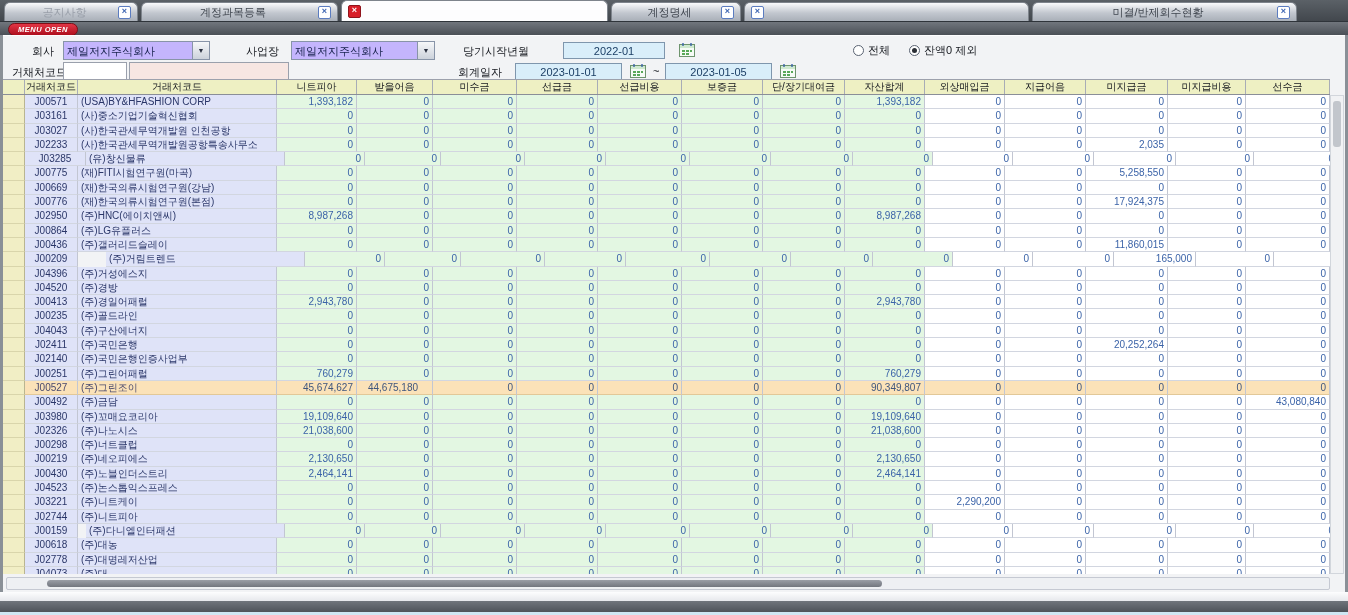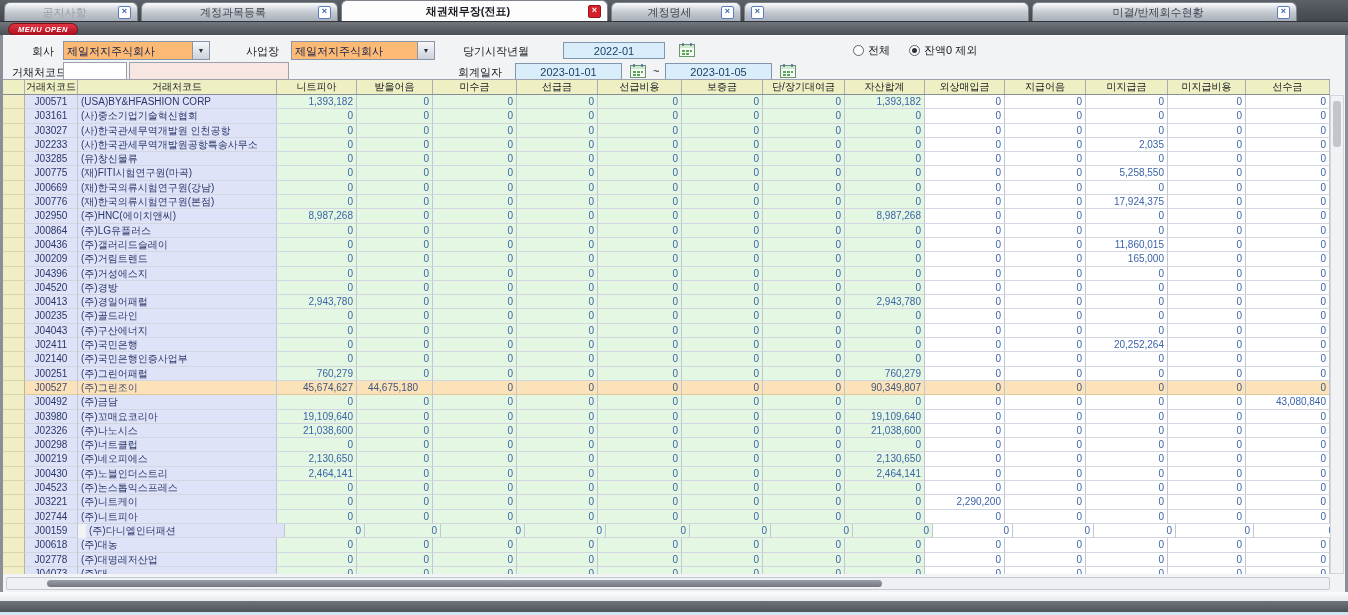--- a/index.html
+++ b/index.html
@@ -27,21 +27,21 @@
   .menubar{position:absolute;top:22px;left:0;right:0;height:13px;
     background:linear-gradient(#71767d,#4b5057);}
   .menu-open{position:absolute;left:8px;top:1px;height:11px;padding:0 9px;
     background:linear-gradient(#e23545,#ae0f1e);border:1px solid #7d0d16;border-radius:7px;
     color:#fff;font-size:7.5px;font-weight:bold;font-style:italic;letter-spacing:.5px;
     display:flex;align-items:center;cursor:pointer;}
   
   .client{position:absolute;top:35px;left:3px;width:1342px;height:557px;
     background:#f2f3f5;border-top:1px solid #fdfdfe;box-sizing:border-box;}
   .flabel{position:absolute;font-size:11px;color:#15181e;white-space:nowrap;}
-  .combo{position:absolute;height:19px;border:1px solid #8894a8;background:#fdba74;
+  .combo{position:absolute;height:19px;border:1px solid #8894a8;background:#c4b5fd;
     display:flex;box-sizing:border-box;cursor:pointer;}
   .combo .txt{flex:1;font-size:11px;color:#15204a;padding:2px 2px 0 3px;white-space:nowrap;overflow:hidden;}
   .combo .arrow{width:16px;flex:none;background:linear-gradient(#f6f7f9,#ccd2db);
     border-left:1px solid #8894a8;display:flex;align-items:center;justify-content:center;
     font-size:7px;color:#2a3040;}
   .datebox{position:absolute;height:17px;background:#d9eefa;border:1px solid #7f96ad;
     color:#1c3f66;font-size:11px;text-align:center;line-height:16px;box-sizing:border-box;cursor:text;}
   .whitebox{position:absolute;height:18px;width:64px;background:#fff;border:1px solid #9aa0ac;
     box-sizing:border-box;font-size:11px;padding:0 2px;color:#222;}
   .pinkbox{position:absolute;height:18px;background:#f7e6e2;border:1px solid #9aa0ac;box-sizing:border-box;}
@@ -89,21 +89,20 @@
 <div class="tabbar" id="tabbar">
     <div class="tab dim" style="width: 134px;">
       <span class="lbl">공지사항</span>
       <span class="closebox">×</span>
     </div>
     <div class="tab" style="width: 197px;">
       <span class="lbl">계정과목등록</span>
       <span class="closebox">×</span>
     </div>
     <div class="tab active" style="width: 267px;">
-      <span class="lbl">채권채무장(전표)</span>
       <span class="closebox">×</span>
     </div>
     <div class="tab" style="width: 130px;">
       <span class="lbl">계정명세</span>
       <span class="closebox">×</span>
     </div>
     <div class="tab" style="width: 285px;">
       <span class="closebox">×</span>
     </div>
     <div class="tab" style="width: 265px;">
@@ -267,21 +266,21 @@
           <div class="cell c-green" style="width: 82px;">0</div>
           <div class="cell c-green" style="width: 80px;">0</div>
           <div class="cell c-white" style="width: 80px;">0</div>
           <div class="cell c-white" style="width: 81px;">0</div>
           <div class="cell c-white" style="width: 82px;">2,035</div>
           <div class="cell c-white" style="width: 78px;">0</div>
           <div class="cell c-white" style="width: 84px;">0</div>
         </div>
         <div class="grow">
           <div class="cell c-sel" style="width: 22px;"></div>
-          <div class="cell c-code" style="width: 53px;">J03285</div>
+          <div class="cell c-code" style="width: 61px;">J03285</div>
           <div class="cell c-name" style="width: 199px;">(유)창신물류</div>
           <div class="cell c-green" style="width: 80px;">0</div>
           <div class="cell c-green" style="width: 76px;">0</div>
           <div class="cell c-green" style="width: 84px;">0</div>
           <div class="cell c-green" style="width: 81px;">0</div>
           <div class="cell c-green" style="width: 84px;">0</div>
           <div class="cell c-green" style="width: 81px;">0</div>
           <div class="cell c-green" style="width: 82px;">0</div>
           <div class="cell c-green" style="width: 80px;">0</div>
           <div class="cell c-white" style="width: 80px;">0</div>
@@ -394,21 +393,21 @@
           <div class="cell c-green" style="width: 80px;">0</div>
           <div class="cell c-white" style="width: 80px;">0</div>
           <div class="cell c-white" style="width: 81px;">0</div>
           <div class="cell c-white" style="width: 82px;">11,860,015</div>
           <div class="cell c-white" style="width: 78px;">0</div>
           <div class="cell c-white" style="width: 84px;">0</div>
         </div>
         <div class="grow">
           <div class="cell c-sel" style="width: 22px;"></div>
           <div class="cell c-code" style="width: 53px;">J00209</div>
-          <div class="cell c-name" style="width: 199px;">(주)거림트렌드</div>
+          <div class="cell c-name" style="width: 199px; margin-left: 28px;">(주)거림트렌드</div>
           <div class="cell c-green" style="width: 80px;">0</div>
           <div class="cell c-green" style="width: 76px;">0</div>
           <div class="cell c-green" style="width: 84px;">0</div>
           <div class="cell c-green" style="width: 81px;">0</div>
           <div class="cell c-green" style="width: 84px;">0</div>
           <div class="cell c-green" style="width: 81px;">0</div>
           <div class="cell c-green" style="width: 82px;">0</div>
           <div class="cell c-green" style="width: 80px;">0</div>
           <div class="cell c-white" style="width: 80px;">0</div>
           <div class="cell c-white" style="width: 81px;">0</div>

